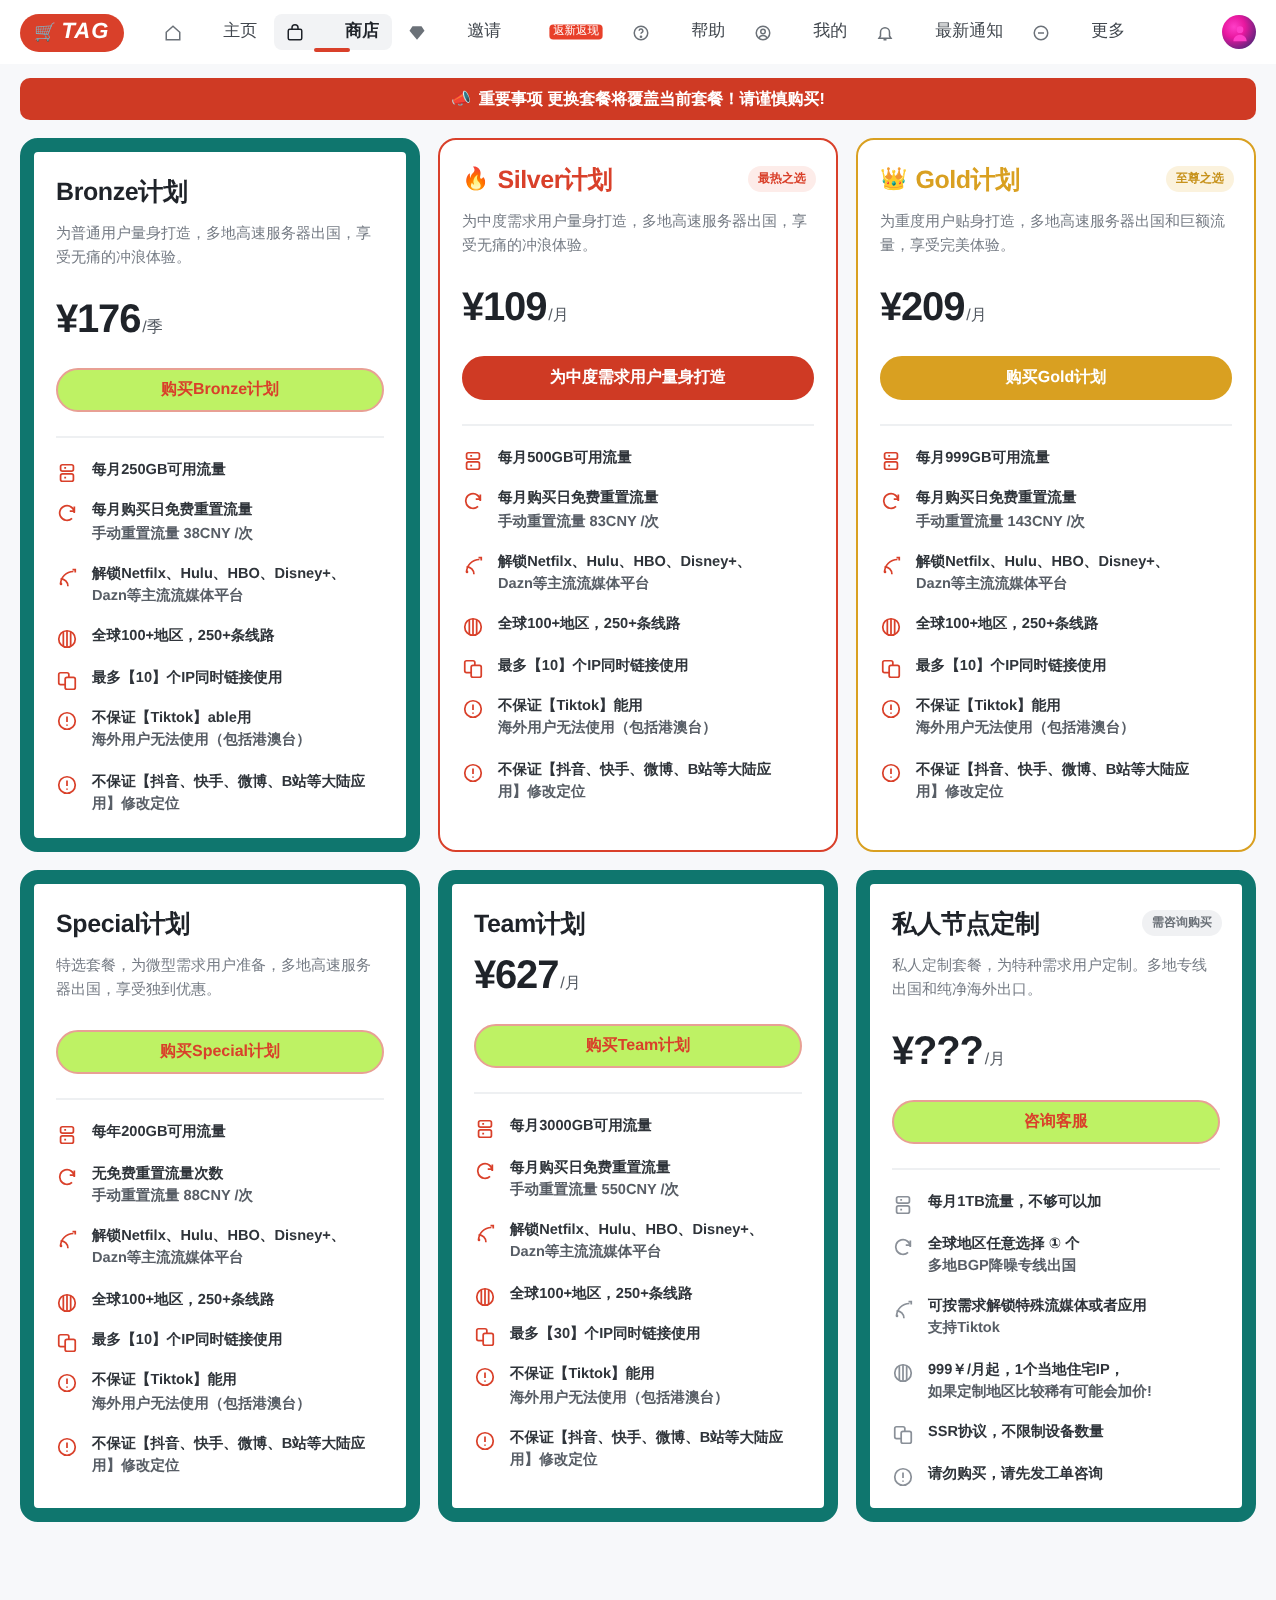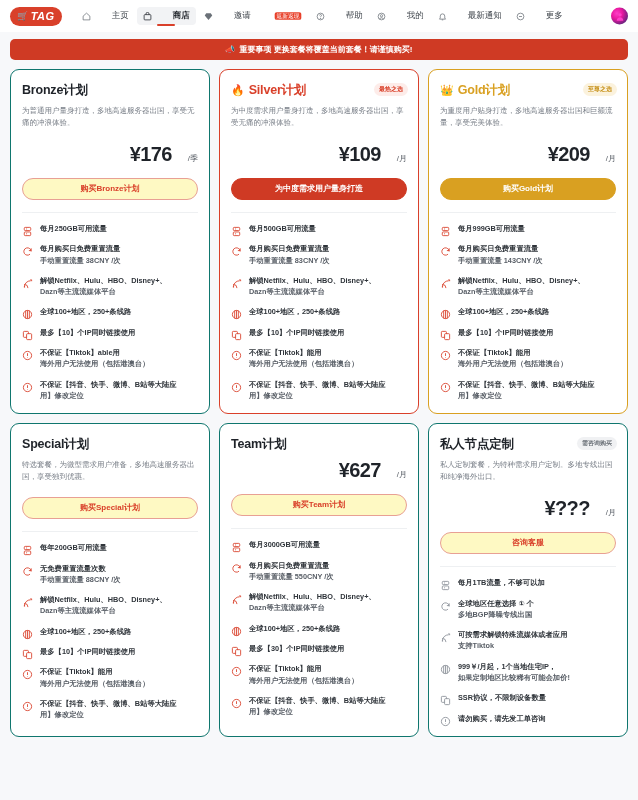--- a/index.html
+++ b/index.html
@@ -85,21 +85,21 @@
   
   .grid {
     display: grid;
     grid-template-columns: 1fr 1fr 1fr;
     gap: 9px;
     padding: 9px 10px 0 10px;
   }
   .card {
     background: #fff;
     border-radius: 9px;
-    border: 1px solid #0f766e;
+    border: 7px solid #0f766e;
     padding: 12px 11px 12px 11px;
     position: relative;
   }
   .card.accent-red { border: 1.4px solid #d9402a; }
   .card.accent-gold { border: 1.4px solid #d9a021; }
 
   .card-head { display: flex; align-items: center; gap: 4px; margin-bottom: 6px; }
   .card-title { font-size: 12.5px; font-weight: bold; letter-spacing: -0.2px; }
   .card-title.red { color: #d9402a; }
   .card-title.gold { color: #d9a021; }
@@ -109,31 +109,31 @@
     font-size: 6px; padding: 2px 5px; border-radius: 9px;
     background: #fdece9; color: #d9402a; font-weight: bold;
   }
   .ribbon.gold { background: #fbf2dd; color: #c7921c; }
   .ribbon.gray { background: #f0f1f3; color: #6b7178; }
 
   .card-desc {
     font-size: 7.5px; color: #767c85; line-height: 1.6;
     margin-bottom: 14px; min-height: 24px;
   }
-  .price-row { display: flex; align-items: baseline; gap: 16px; margin-bottom: 12px; justify-content: flex-end; }
+  .price-row { display: flex; align-items: baseline; gap: 1px; margin-bottom: 12px; }
   .price { font-size: 20px; font-weight: bold; letter-spacing: -0.6px; }
   .period { font-size: 8px; color: #5b6view; color: #555b63; }
 
   .buy-btn {
     display: block; width: 100%;
     height: 22px; line-height: 20px;
     border-radius: 14px; text-align: center;
     font-size: 8px; font-weight: bold;
     cursor: pointer;
-    border: 1px solid #e8a094; color: #d9402a; background: #fef9c3;
+    border: 1px solid #e8a094; color: #d9402a; background: #bef264;
   }
   .buy-btn.solid-red { background: #cf3a24; border-color: #cf3a24; color: #fff; }
   .buy-btn.solid-gold { background: #d9a021; border-color: #d9a021; color: #fff; }
 
   .divider { height: 1px; background: #eef0f2; margin: 12px 0 10px 0; }
 
   .feat { display: flex; gap: 7px; margin-bottom: 9px; align-items: flex-start; font-weight: bold; }
   .feat:last-child { margin-bottom: 0; }
   .feat-ico { flex: none; width: 11px; height: 11px; margin-top: 0px; }
   .feat-txt { font-size: 7.3px; color: #2f343a; line-height: 1.55; }

